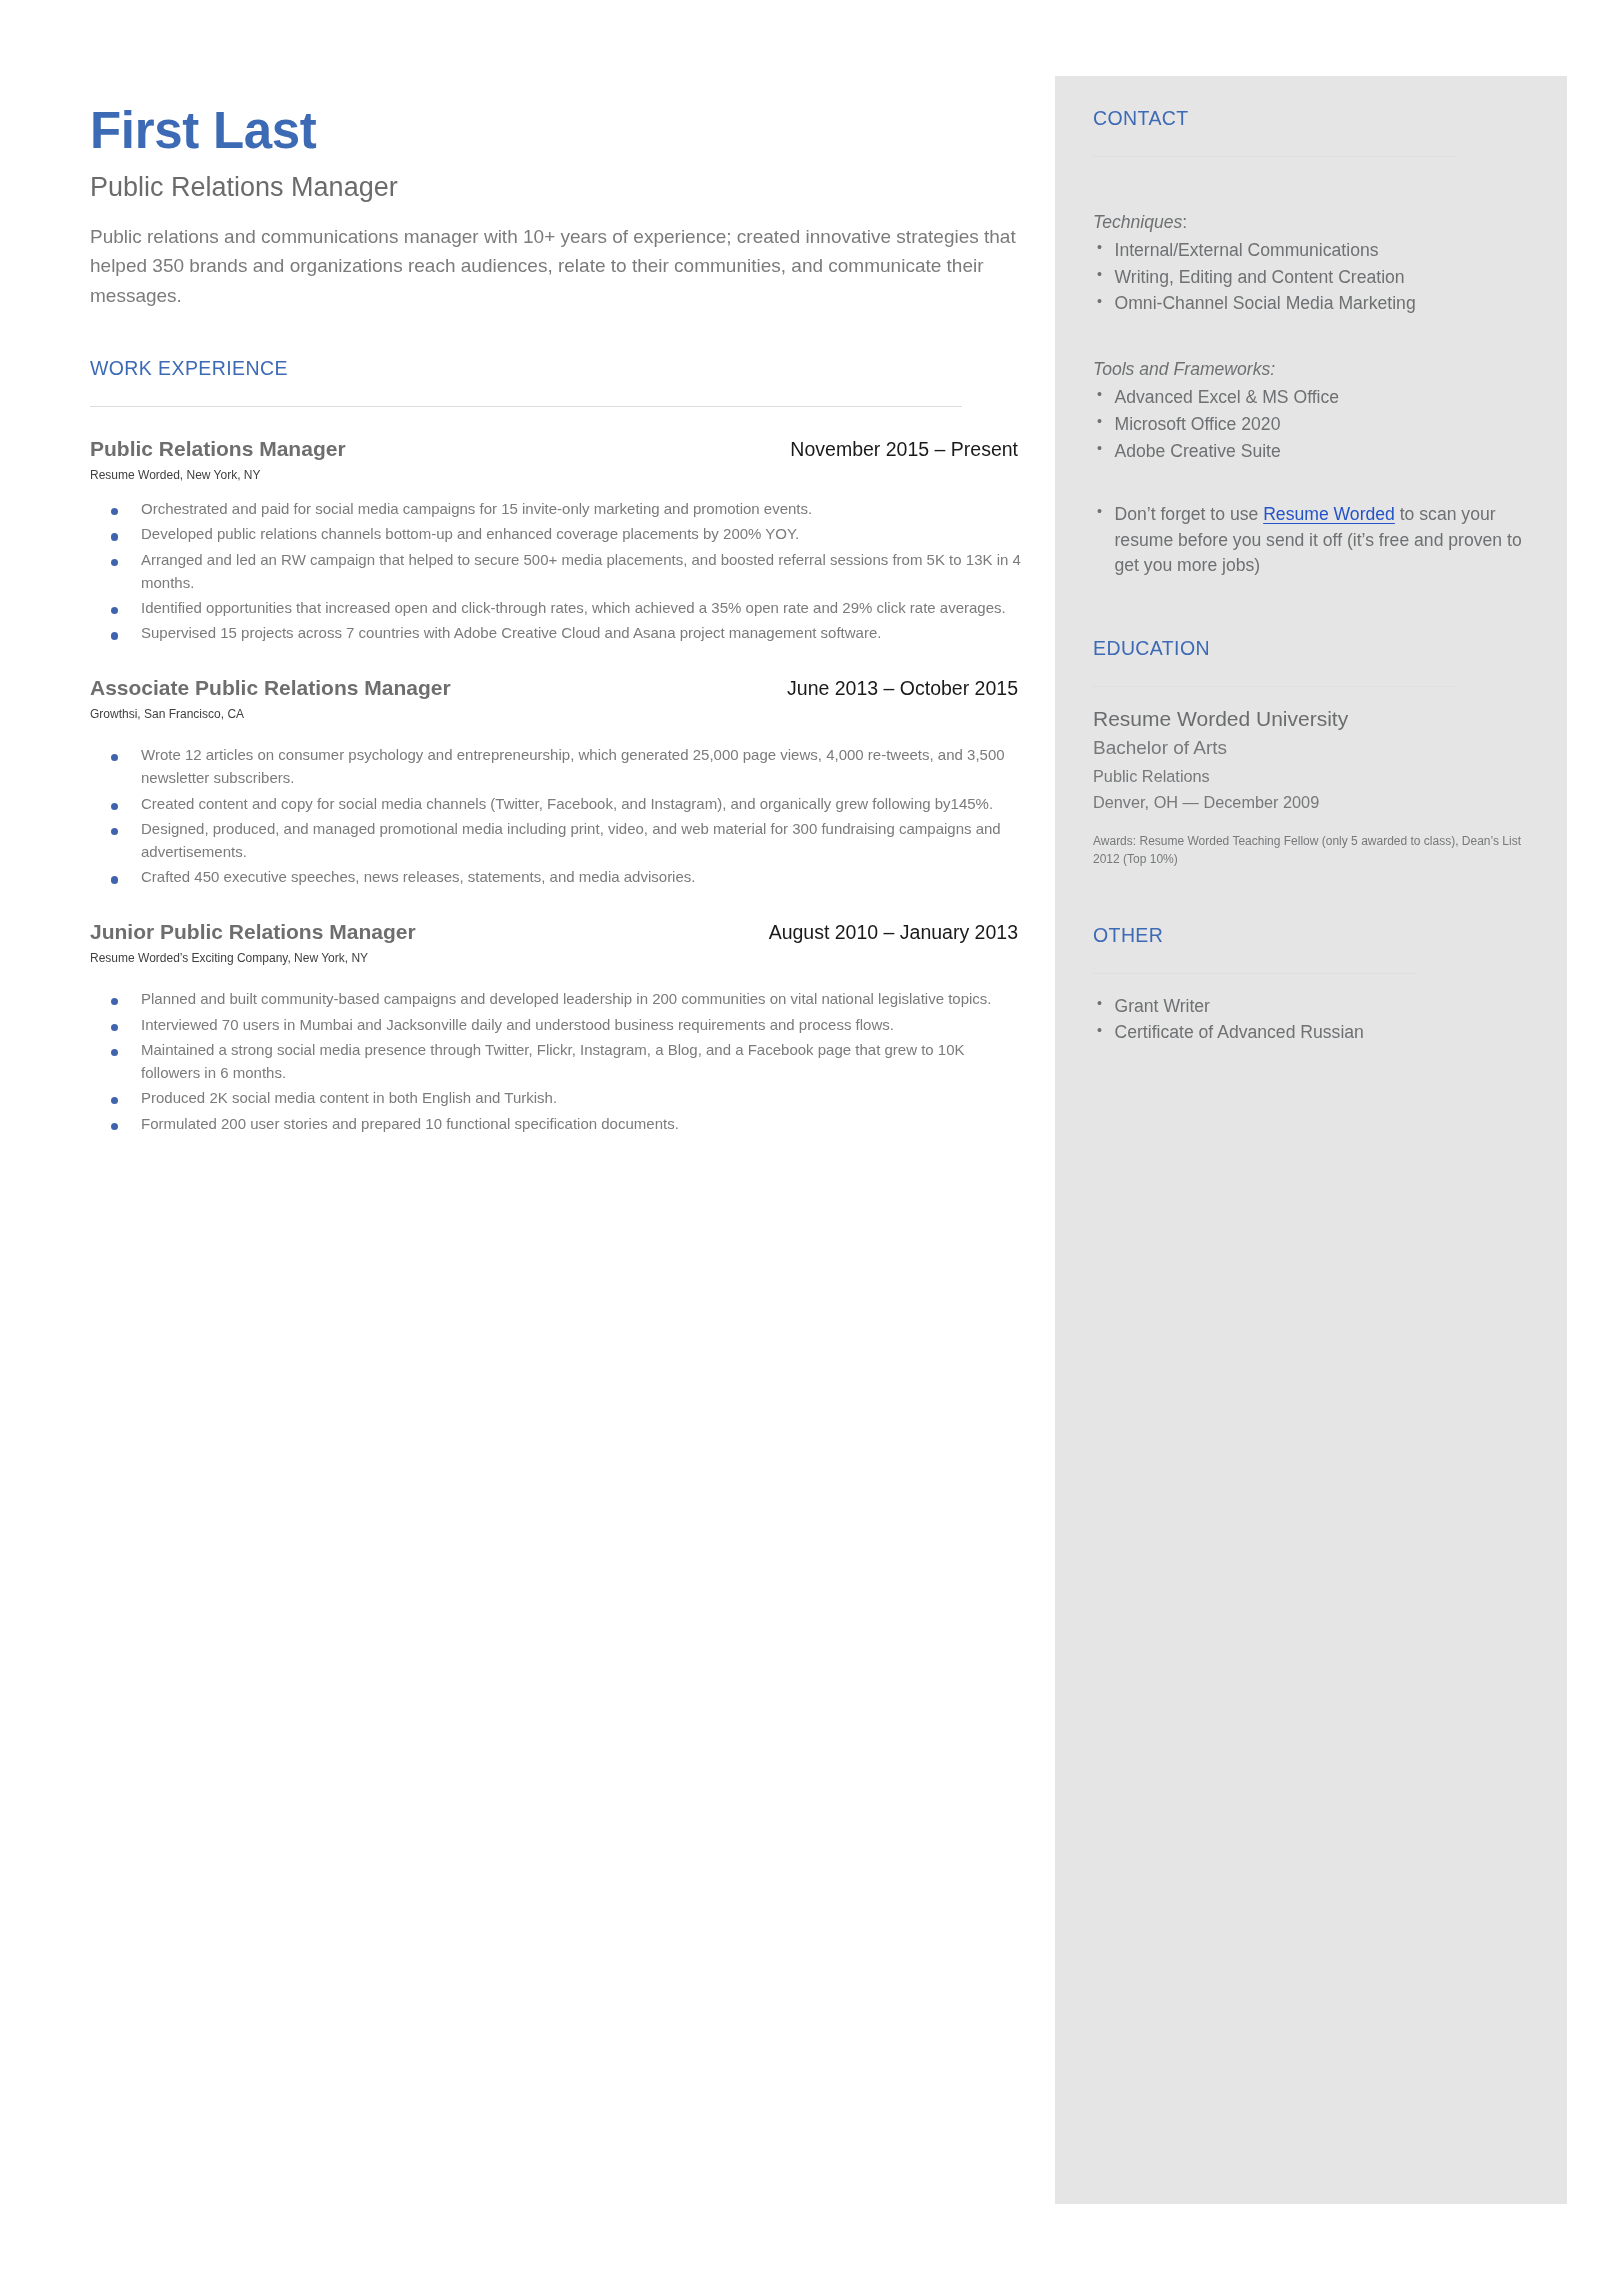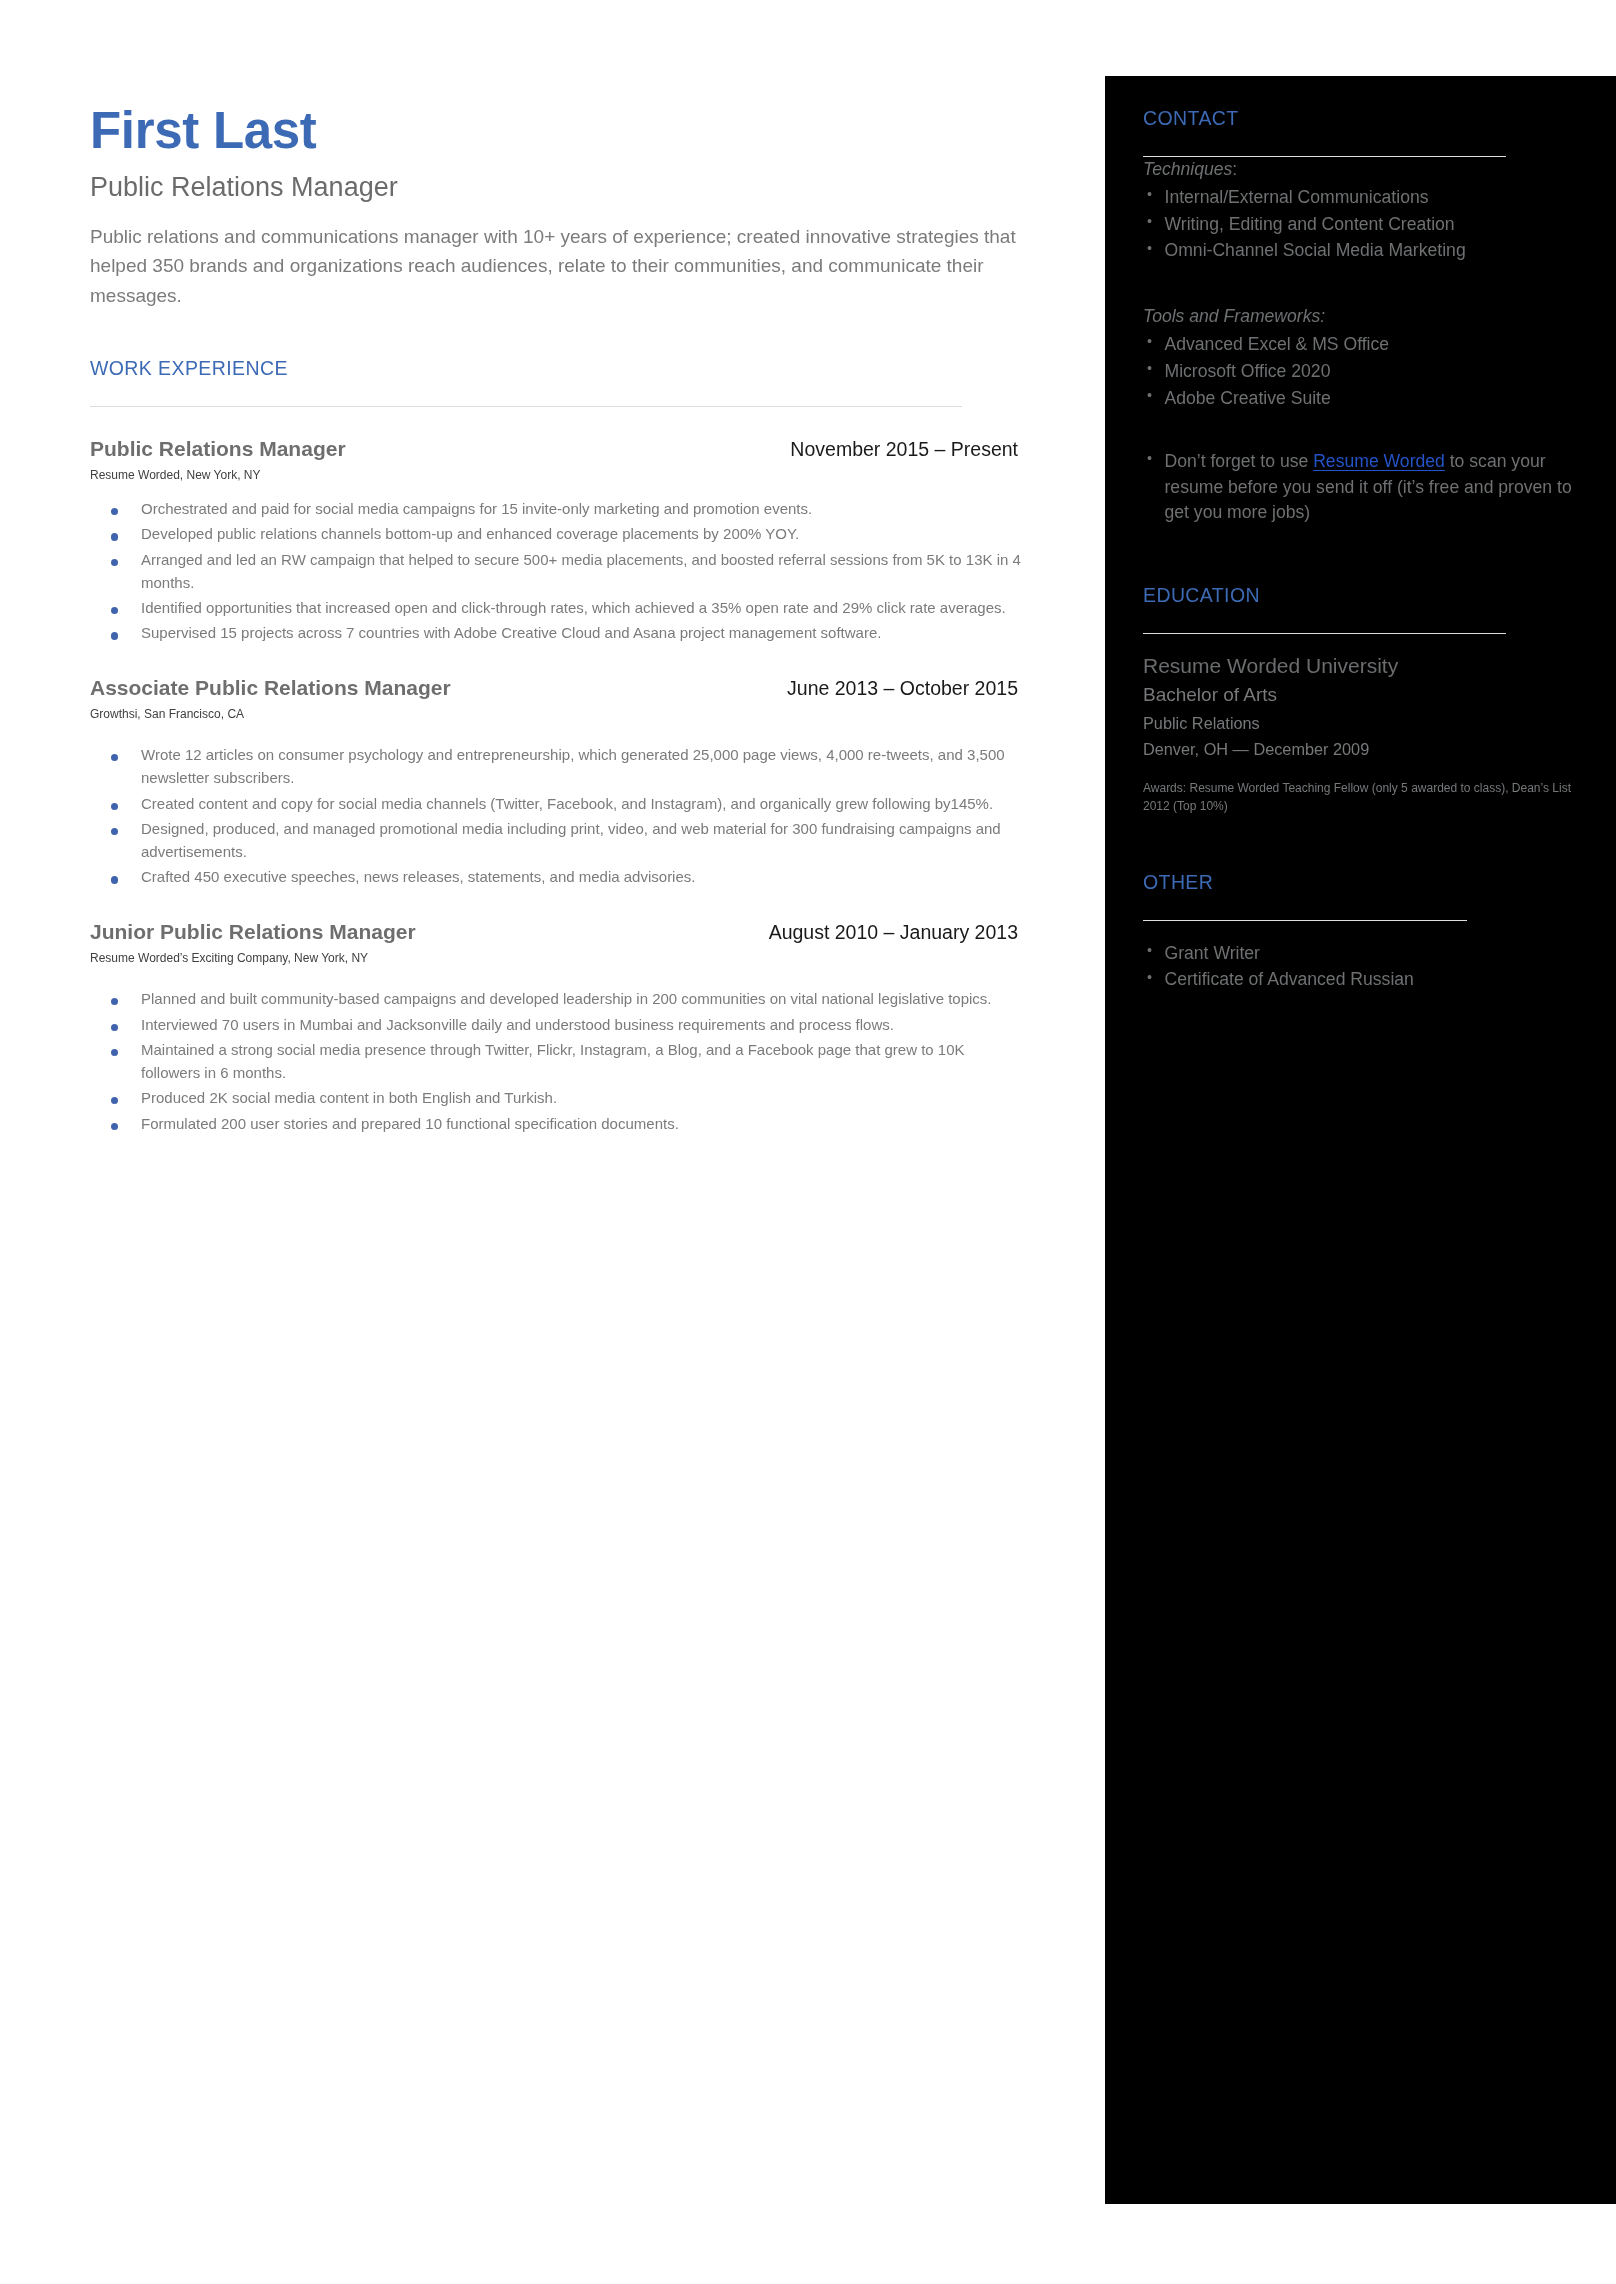--- a/index.html
+++ b/index.html
@@ -18,25 +18,25 @@
   
   .page {
     position: absolute;
     inset: 0;
     background: #ffffff;
   }
 
   
   .sidebar-panel {
     position: absolute;
-    left: 1105px;
+    left: 1055px;
     top: 76px;
     width: 512px;
     height: 2128px;
-    background: #000000;
+    background: #e5e5e5;
   }
   .sidebar-inner {
     position: absolute;
     left: 38px;
     top: 31px;
     right: 33px;
   }
 
   
   .main-col {
@@ -232,21 +232,21 @@
   }
   .edu-awards {
     font-size: 12px;
     color: #76787a;
     line-height: 1.5;
     margin: 19.5px 0 0 0;
   }
 
   .sp-contact  { margin-top: 0; }
   .sp-skills   { margin-top: 77px; }
-  .sp-techniques { }
+  .sp-techniques { margin-top: 53px; }
   .sp-tools    { margin-top: 40px; }
   .sp-note     { margin-top: 38px; }
   .sp-education{ margin-top: 58px; }
   .sp-other    { margin-top: 56px; }
 </style>
 </head>
 <body>
 
 <div class="page">
 

